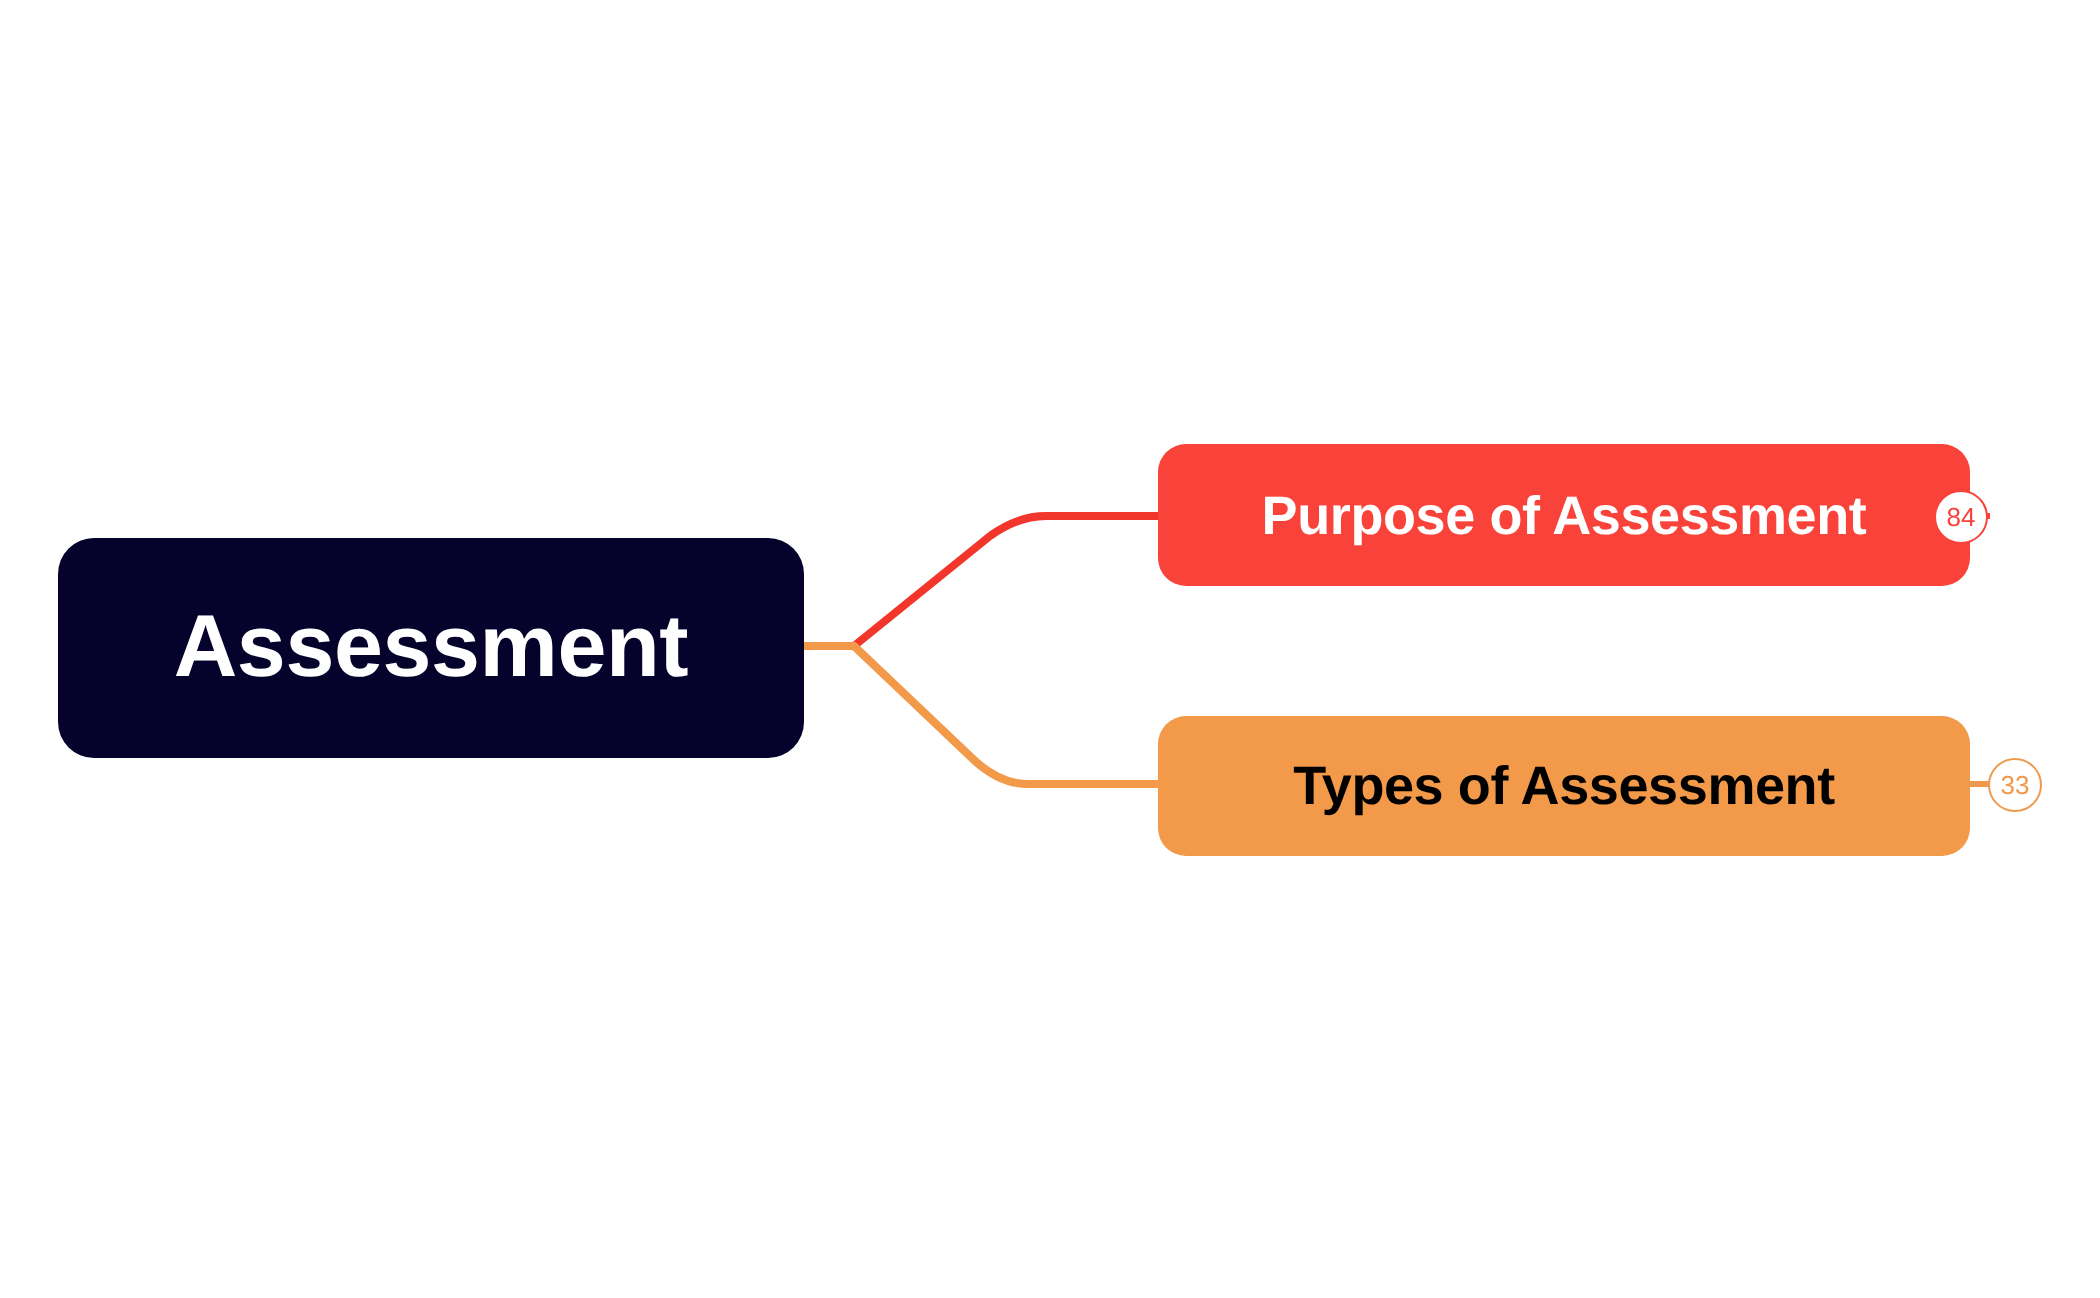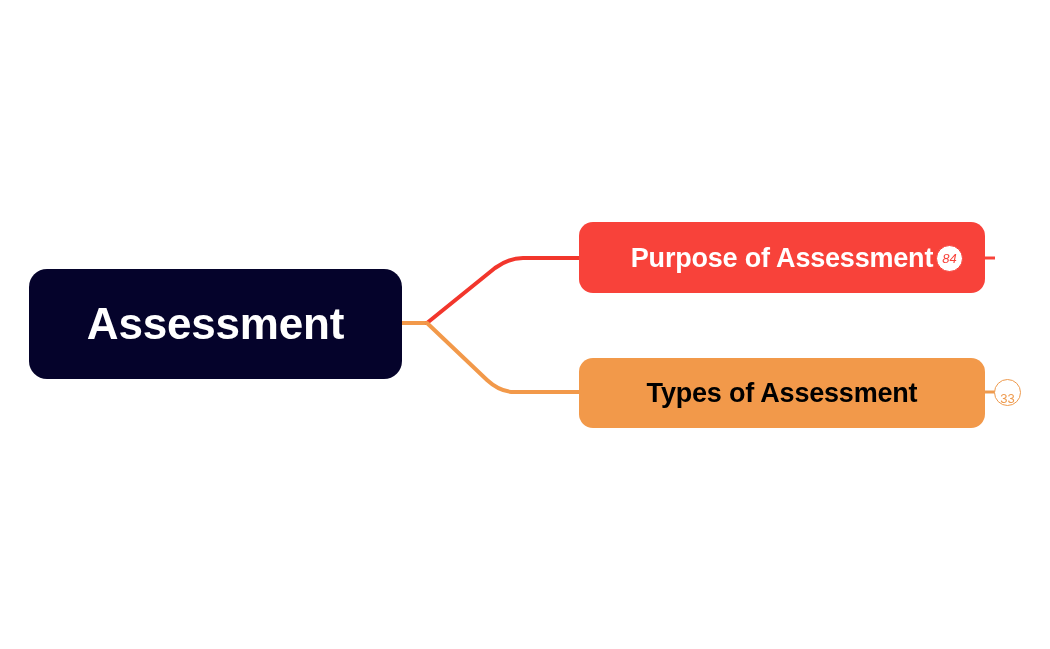--- a/index.html
+++ b/index.html
@@ -91,28 +91,26 @@
     align-items: center;
     justify-content: center;
     box-sizing: border-box;
   }
   .badge-text {
     font-size: 13px;
     line-height: 13px;
     font-weight: normal;
   }
   #badge-purpose {
-    left: 936px;
+    left: 967px;
     top: 245px;
-    font-style: italic;
   }
   #badge-types {
     left: 994px;
     top: 379px;
-    align-items: flex-end;
   }
 </style>
 </head>
 <body style="background: rgb(255, 255, 255);">
 
 <div id="canvas">
 
   <svg class="edges" viewBox="0 0 1050 649" width="1050" height="649" xmlns="http://www.w3.org/2000/svg">
 
     <path id="edge-trunk" d="M 401 323 L 428 323" fill="none" stroke="#F2994A" stroke-width="4" stroke-linecap="round"></path>

